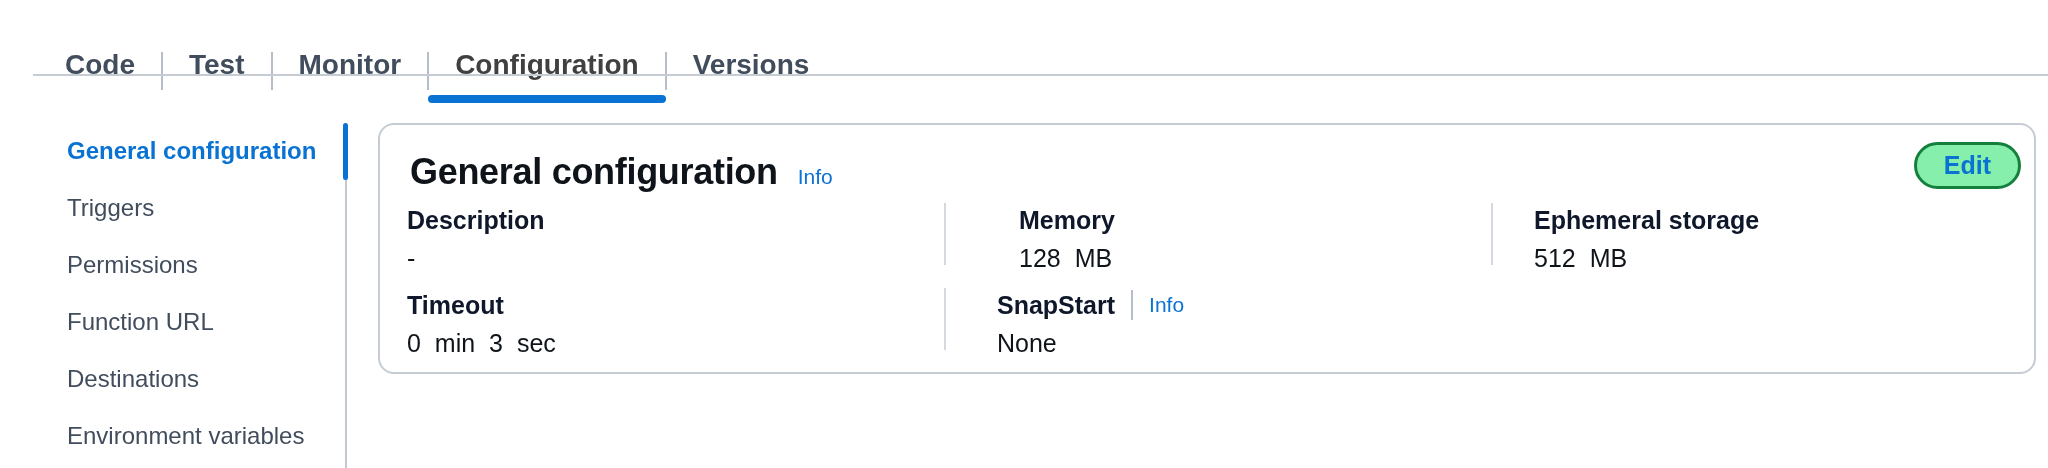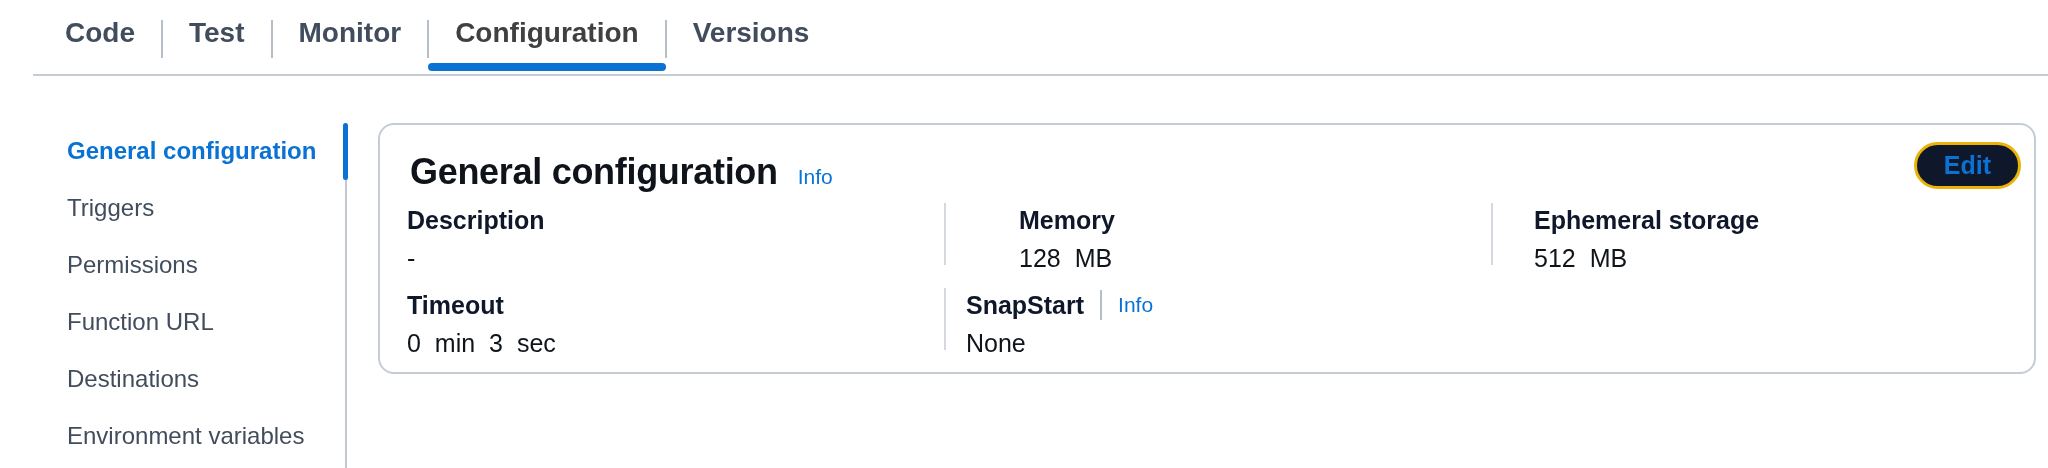--- a/index.html
+++ b/index.html
@@ -8,21 +8,21 @@
     background: #ffffff;
     font-family: "Liberation Sans", "DejaVu Sans", sans-serif;
     overflow: hidden;
     position: relative;
     color: #0f141a;
   }
   .app { position: absolute; inset: 0; }
 
   
   .tabbar { position: absolute; left: 0; top: 0; width: 2048px; height: 76px; }
-  .tabs { display: flex; align-items: stretch; height: 59px; margin-left: 38px; list-style: none; }
+  .tabs { display: flex; align-items: stretch; height: 59px; margin-left: 38px; list-style: none; margin-top: 32px; }
   .tab {
     position: relative;
     display: flex; align-items: center;
     padding: 0 27px; padding-top: 6px;
     font-size: 28px; font-weight: 700; color: #414d5c;
     cursor: pointer; white-space: nowrap;
   }
   .tab + .tab::before {
     content: ""; position: absolute; left: -1px; top: 20px;
     width: 2px; height: 38px; background: #b6bec9;
@@ -64,32 +64,32 @@
   }
   .card-header { position: absolute; left: 30px; top: 26px; display: flex; align-items: baseline; }
   .card-title { font-size: 36px; font-weight: 700; color: #0f141a; letter-spacing: -0.3px; }
   .info-link {
     margin-left: 20px; font-size: 21px; font-weight: 400;
     color: #0972d3; text-decoration: none; cursor: pointer;
   }
   .edit-btn {
     position: absolute; right: 13px; top: 17px;
     height: 47px; padding: 0 27px;
-    background: #0f172a; border: 3px solid #eab308; border-radius: 26px;
+    background: #86efac; border: 3px solid #15803d; border-radius: 26px;
     color: #0972d3; font-size: 25px; font-weight: 700;
     font-family: "Liberation Sans", "DejaVu Sans", sans-serif;
     cursor: pointer;
   }
 
   .field { position: absolute; }
   .f0 { left: 27px;   top: 80px; }
   .f1 { left: 607px;  top: 80px; margin-left: 32px; }
   .f2 { left: 1154px; top: 80px; }
   .f3 { left: 27px;   top: 165px; }
-  .f4 { left: 586px;  top: 165px; }
+  .f4 { left: 617px;  top: 165px; }
   .flabel-row { display: flex; align-items: center; }
   .flabel { font-size: 25px; font-weight: 700; color: #0f172a; line-height: 30px; white-space: nowrap; }
   .label-sep { width: 2px; height: 30px; background: #b6bec9; margin: 0 16px; }
   .flabel-row .info-link { margin-left: 0; }
   .fvalue { margin-top: 8px; font-size: 25px; color: #0f141a; line-height: 30px; word-spacing: 7px; white-space: nowrap; }
 
   .vdiv { position: absolute; width: 2px; background: #d4d9df; }
   .vd1 { left: 564px;  top: 78px;  height: 62px; }
   .vd2 { left: 1111px; top: 78px;  height: 62px; }
   .vd3 { left: 564px;  top: 163px; height: 62px; }

